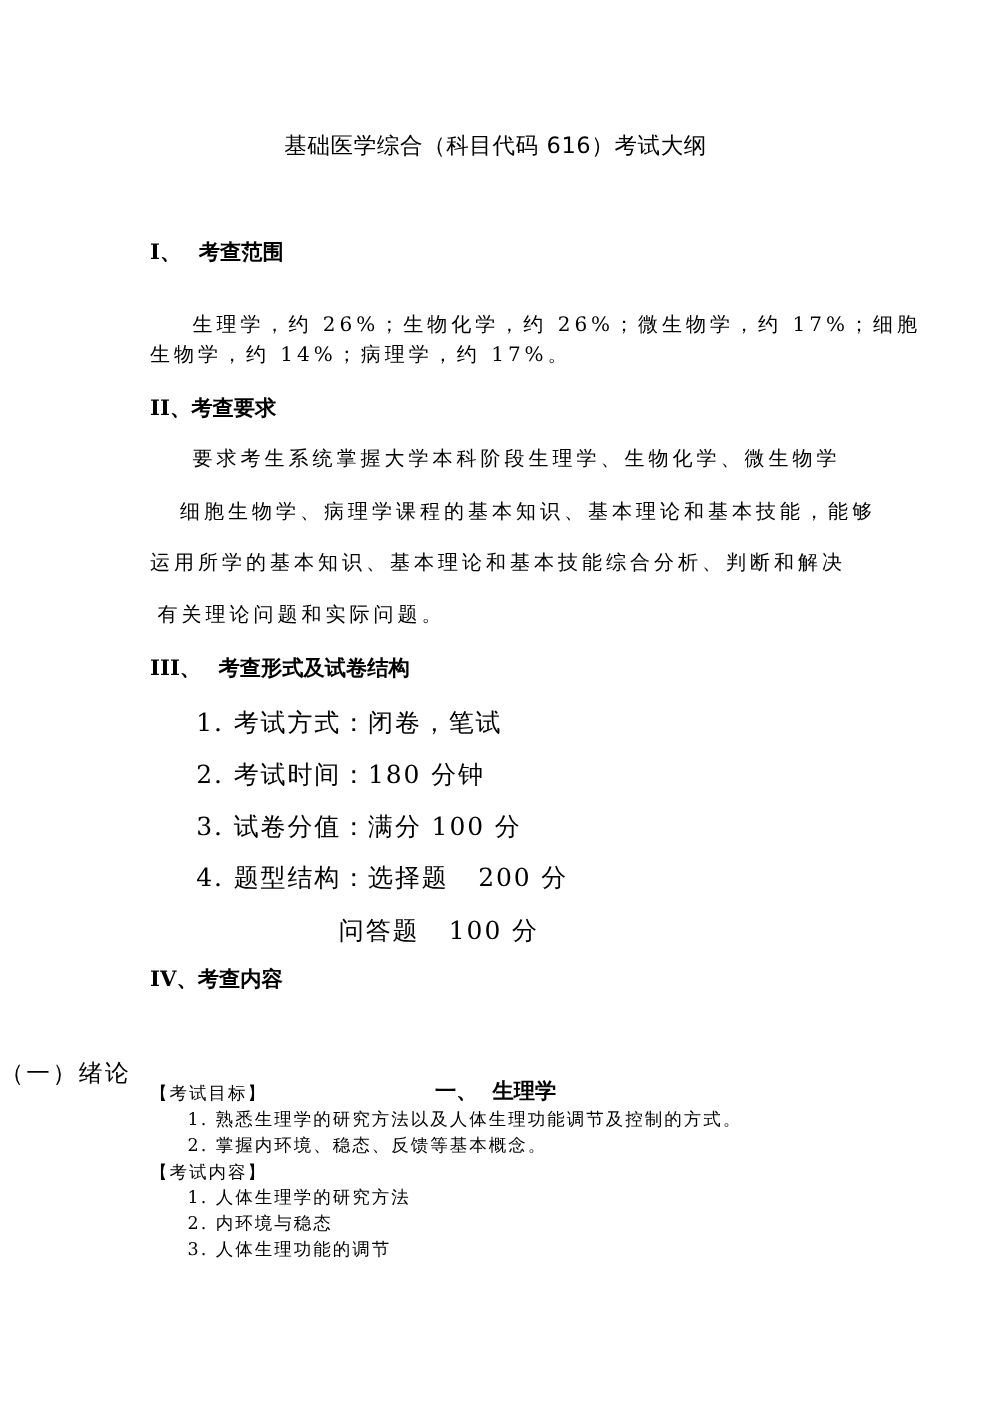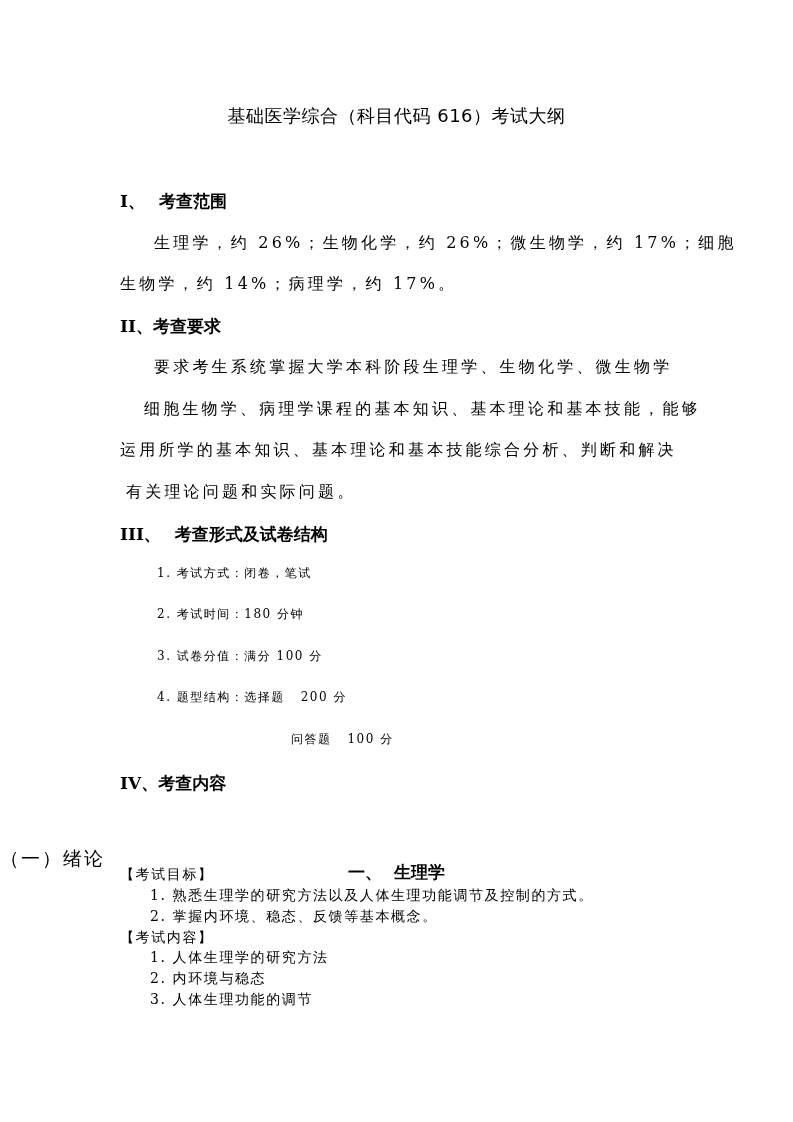--- a/index.html
+++ b/index.html
@@ -33,21 +33,21 @@
       font-family: "DejaVu Sans", "Liberation Sans", sans-serif;
       font-weight: bold;
       font-size: 17px;
     }
     .h1 .num { font-family: "DejaVu Serif", "Liberation Serif", serif; }
     .body-text {
       font-size: 16px;
       letter-spacing: 3.2px;
     }
     .list-big {
-      font-size: 12px;
+      font-size: 20px;
       letter-spacing: 1.5px;
     }
     .chapter {
       left: 0; width: 793px; text-align: center;
       top: 813px;
       font-family: "DejaVu Sans", "Liberation Sans", sans-serif;
       font-weight: bold;
       font-size: 17px;
       margin-top: 48px;
     }
@@ -65,39 +65,39 @@
 </head>
 <body>
 
 <div class="page">
 
   <div class="abs title">基础医学综合（科目代码 616）考试大纲</div>
 
   <div class="abs h1" style="top:190px;">
     <span class="num">I、</span><span style="display:inline-block;width:14px;"></span><span>考查范围</span>
   </div>
-  <div class="abs body-text" style="left:154px; top:233px;">生理学，约 26%；生物化学，约 26%；微生物学，约 17%；细胞</div>
+  <div class="abs body-text" style="left:154px; top:250px;">生理学，约 26%；生物化学，约 26%；微生物学，约 17%；细胞</div>
   <div class="abs body-text" style="left:120px; top:274px;">生物学，约 14%；病理学，约 17%。</div>
 
   <div class="abs h1" style="top:315px;">
     <span class="num">II、</span><span>考查要求</span>
   </div>
   <div class="abs body-text" style="left:154px; top:357px;">要求考生系统掌握大学本科阶段生理学、生物化学、微生物学</div>
   <div class="abs body-text" style="left:120px; top:399px;margin-left:24px;">细胞生物学、病理学课程的基本知识、基本理论和基本技能，能够</div>
   <div class="abs body-text" style="left:120px; top:440px;">运用所学的基本知识、基本理论和基本技能综合分析、判断和解决</div>
   <div class="abs body-text" style="left:126px; top:482px;">有关理论问题和实际问题。</div>
 
   <div class="abs h1" style="top:523px;">
     <span class="num">III、</span><span style="display:inline-block;width:14px;"></span><span>考查形式及试卷结构</span>
   </div>
   <div class="abs list-big" style="left:157px; top:565px;">1. 考试方式：闭卷，笔试</div>
   <div class="abs list-big" style="left:157px; top:606px;">2. 考试时间：180 分钟</div>
   <div class="abs list-big" style="left:157px; top:648px;">3. 试卷分值：满分 100 分</div>
   <div class="abs list-big" style="left:157px; top:689px; white-space:pre;">4. 题型结构：选择题   200 分</div>
-  <div class="abs list-big" style="left:271px; top:731px; white-space:pre;margin-left:20px;">问答题   100 分</div>
+  <div class="abs list-big" style="left:271px; top:731px; white-space:pre;">问答题   100 分</div>
 
   <div class="abs h1" style="top:772px;">
     <span class="num">IV、</span><span>考查内容</span>
   </div>
 
   <div class="abs chapter" style="white-space:pre;">一、  生理学</div>
   <div class="abs section">（一）绪论</div>
 
   <div class="abs small" style="left:120px; top:866px;">【考试目标】</div>
   <div class="abs small" style="left:150px; top:887px;">1. 熟悉生理学的研究方法以及人体生理功能调节及控制的方式。</div>

